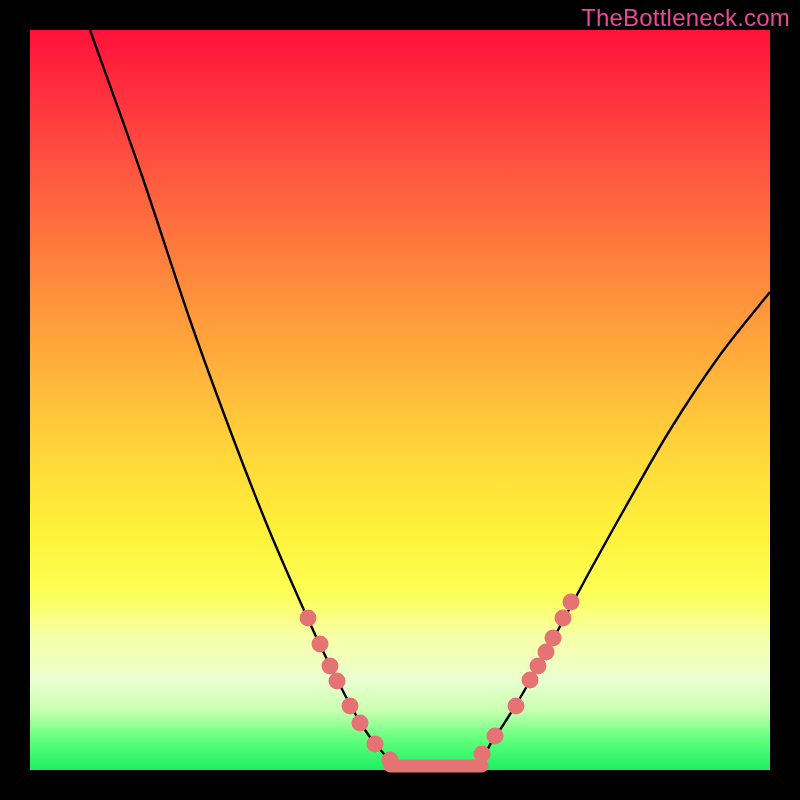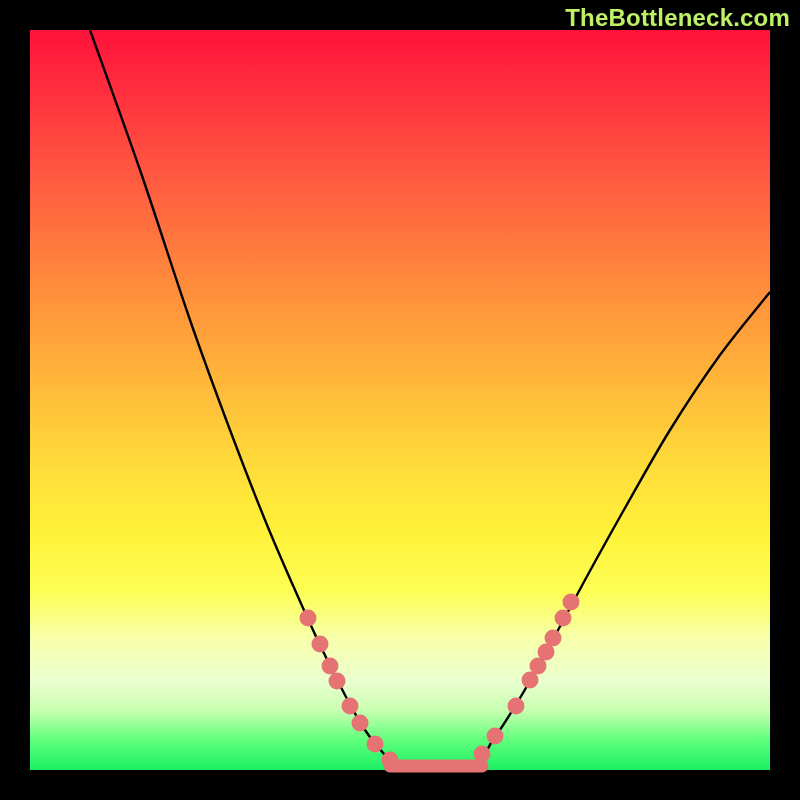--- a/index.html
+++ b/index.html
@@ -39,22 +39,22 @@
       #c8ffb0 92%,
       #5eff7a 96%,
       #1cef64 100%
     );
   }
   .watermark {
     position: absolute;
     top: 4px;
     right: 10px;
     font-size: 24px;
-    font-weight: 700;
-    color: #bef264;
+    font-weight: 400;
+    color: #ec4899;
     letter-spacing: 0.2px;
     user-select: none;
   }
   svg.curve {
     position: absolute;
     left: 0;
     top: 0;
     width: 740px;
     height: 740px;
     overflow: visible;

